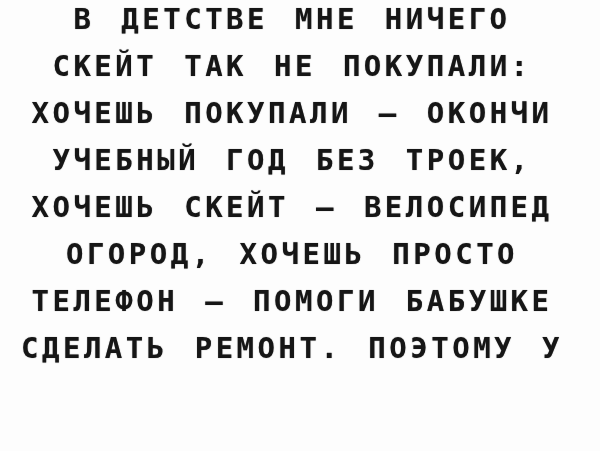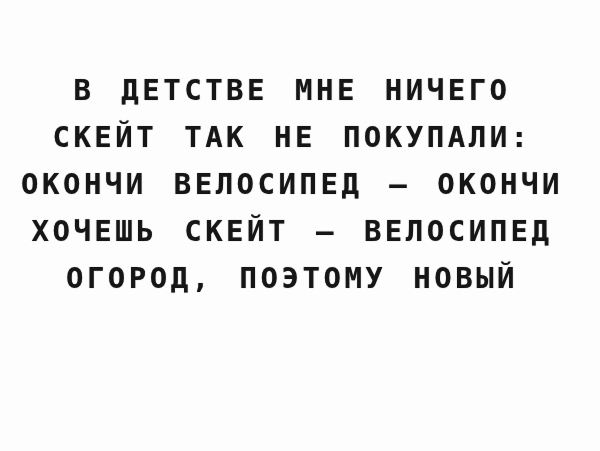--- a/index.html
+++ b/index.html
@@ -34,16 +34,19 @@
     color: #161616;
     text-shadow: 0 0 1px rgba(20,20,20,0.55);
   }
 </style>
 </head>
 <body>
 
 <div class="meme">
   <span class="meme-line">В ДЕТСТВЕ МНЕ НИЧЕГО</span>
   <span class="meme-line">СКЕЙТ ТАК НЕ ПОКУПАЛИ:</span>
-  <span class="meme-line">ОКОНЧИ ВЕЛОСИПЕД – ОКОНЧИ</span>
+  <span class="meme-line">ХОЧЕШЬ ПОКУПАЛИ – ОКОНЧИ</span>
+  <span class="meme-line">УЧЕБНЫЙ ГОД БЕЗ ТРОЕК,</span>
   <span class="meme-line">ХОЧЕШЬ СКЕЙТ – ВЕЛОСИПЕД</span>
-  <span class="meme-line">ОГОРОД, ПОЭТОМУ НОВЫЙ</span>
+  <span class="meme-line">ОГОРОД, ХОЧЕШЬ ПРОСТО</span>
+  <span class="meme-line">ТЕЛЕФОН – ПОМОГИ БАБУШКЕ</span>
+  <span class="meme-line">СДЕЛАТЬ РЕМОНТ. ПОЭТОМУ У</span>
 </div>
 
 </body></html>

